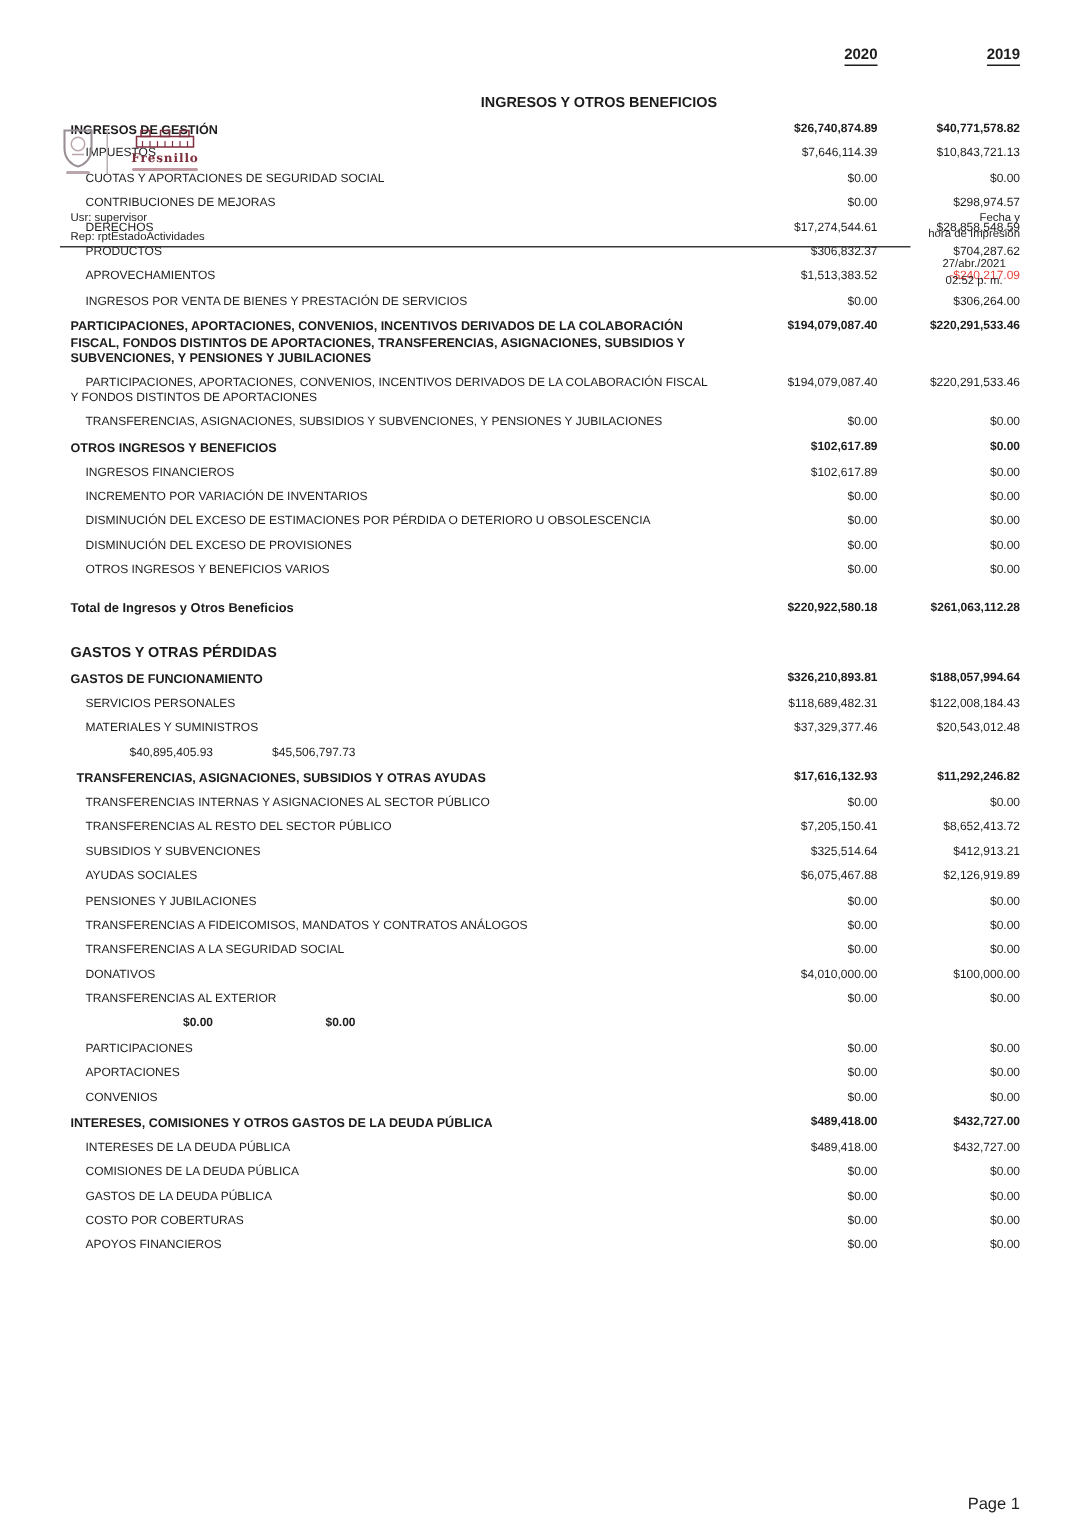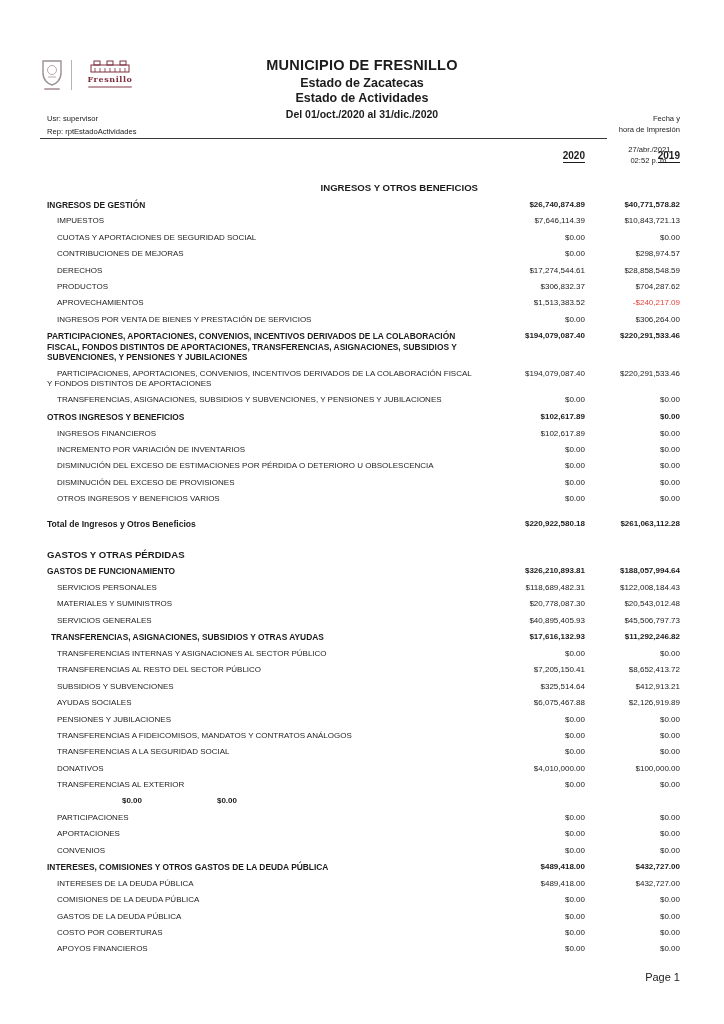--- a/index.html
+++ b/index.html
@@ -108,26 +108,20 @@
         <rect x="4" y="1" width="6" height="4" fill="none" stroke="#7e2f3e" stroke-width="1"></rect>
         <rect x="17" y="1" width="6" height="4" fill="none" stroke="#7e2f3e" stroke-width="1"></rect>
         <rect x="30" y="1" width="6" height="4" fill="none" stroke="#7e2f3e" stroke-width="1"></rect>
         <path d="M5 12 V8 M10 12 V8 M15 12 V8 M20 12 V8 M25 12 V8 M30 12 V8 M35 12 V8" stroke="#7e2f3e" stroke-width="0.8"></path>
       </svg>
       <div class="fresnillo-name">Fresnillo</div>
       <div class="micro-bar" style="width:44px; background:#c09aa2"></div>
     </div>
   </div>
 
-  <div class="title-block">
-    <div class="title-org">MUNICIPIO DE FRESNILLO</div>
-    <div class="title-state">Estado de Zacatecas</div>
-    <div class="title-doc">Estado de Actividades</div>
-    <div class="title-period">Del 01/oct./2020 al 31/dic./2020</div>
-  </div>
 
   <div class="meta-left">
     <div>Usr: supervisor</div>
     <div>Rep: rptEstadoActividades</div>
   </div>
 
   <div class="print-block">
     <div class="print-labels">
       <div>Fecha y</div>
       <div>hora de Impresión</div>
@@ -253,25 +247,24 @@
     <div class="val">$326,210,893.81</div>
     <div class="val">$188,057,994.64</div>
   </div>
         <div class="row t-item">
     <div class="lbl">SERVICIOS PERSONALES</div>
     <div class="val">$118,689,482.31</div>
     <div class="val">$122,008,184.43</div>
   </div>
         <div class="row t-item">
     <div class="lbl">MATERIALES Y SUMINISTROS</div>
-    <div class="val">$20,778,087.30</div>
+    <div class="val">$37,329,377.46</div>
     <div class="val">$20,543,012.48</div>
   </div>
         <div class="row t-item">
-    <div class="lbl">SERVICIOS GENERALES</div>
     <div class="val">$40,895,405.93</div>
     <div class="val">$45,506,797.73</div>
   </div>
         <div class="row t-bold2">
     <div class="lbl">TRANSFERENCIAS, ASIGNACIONES, SUBSIDIOS Y OTRAS AYUDAS</div>
     <div class="val">$17,616,132.93</div>
     <div class="val">$11,292,246.82</div>
   </div>
         <div class="row t-item">
     <div class="lbl">TRANSFERENCIAS INTERNAS Y ASIGNACIONES AL SECTOR PÚBLICO</div>

